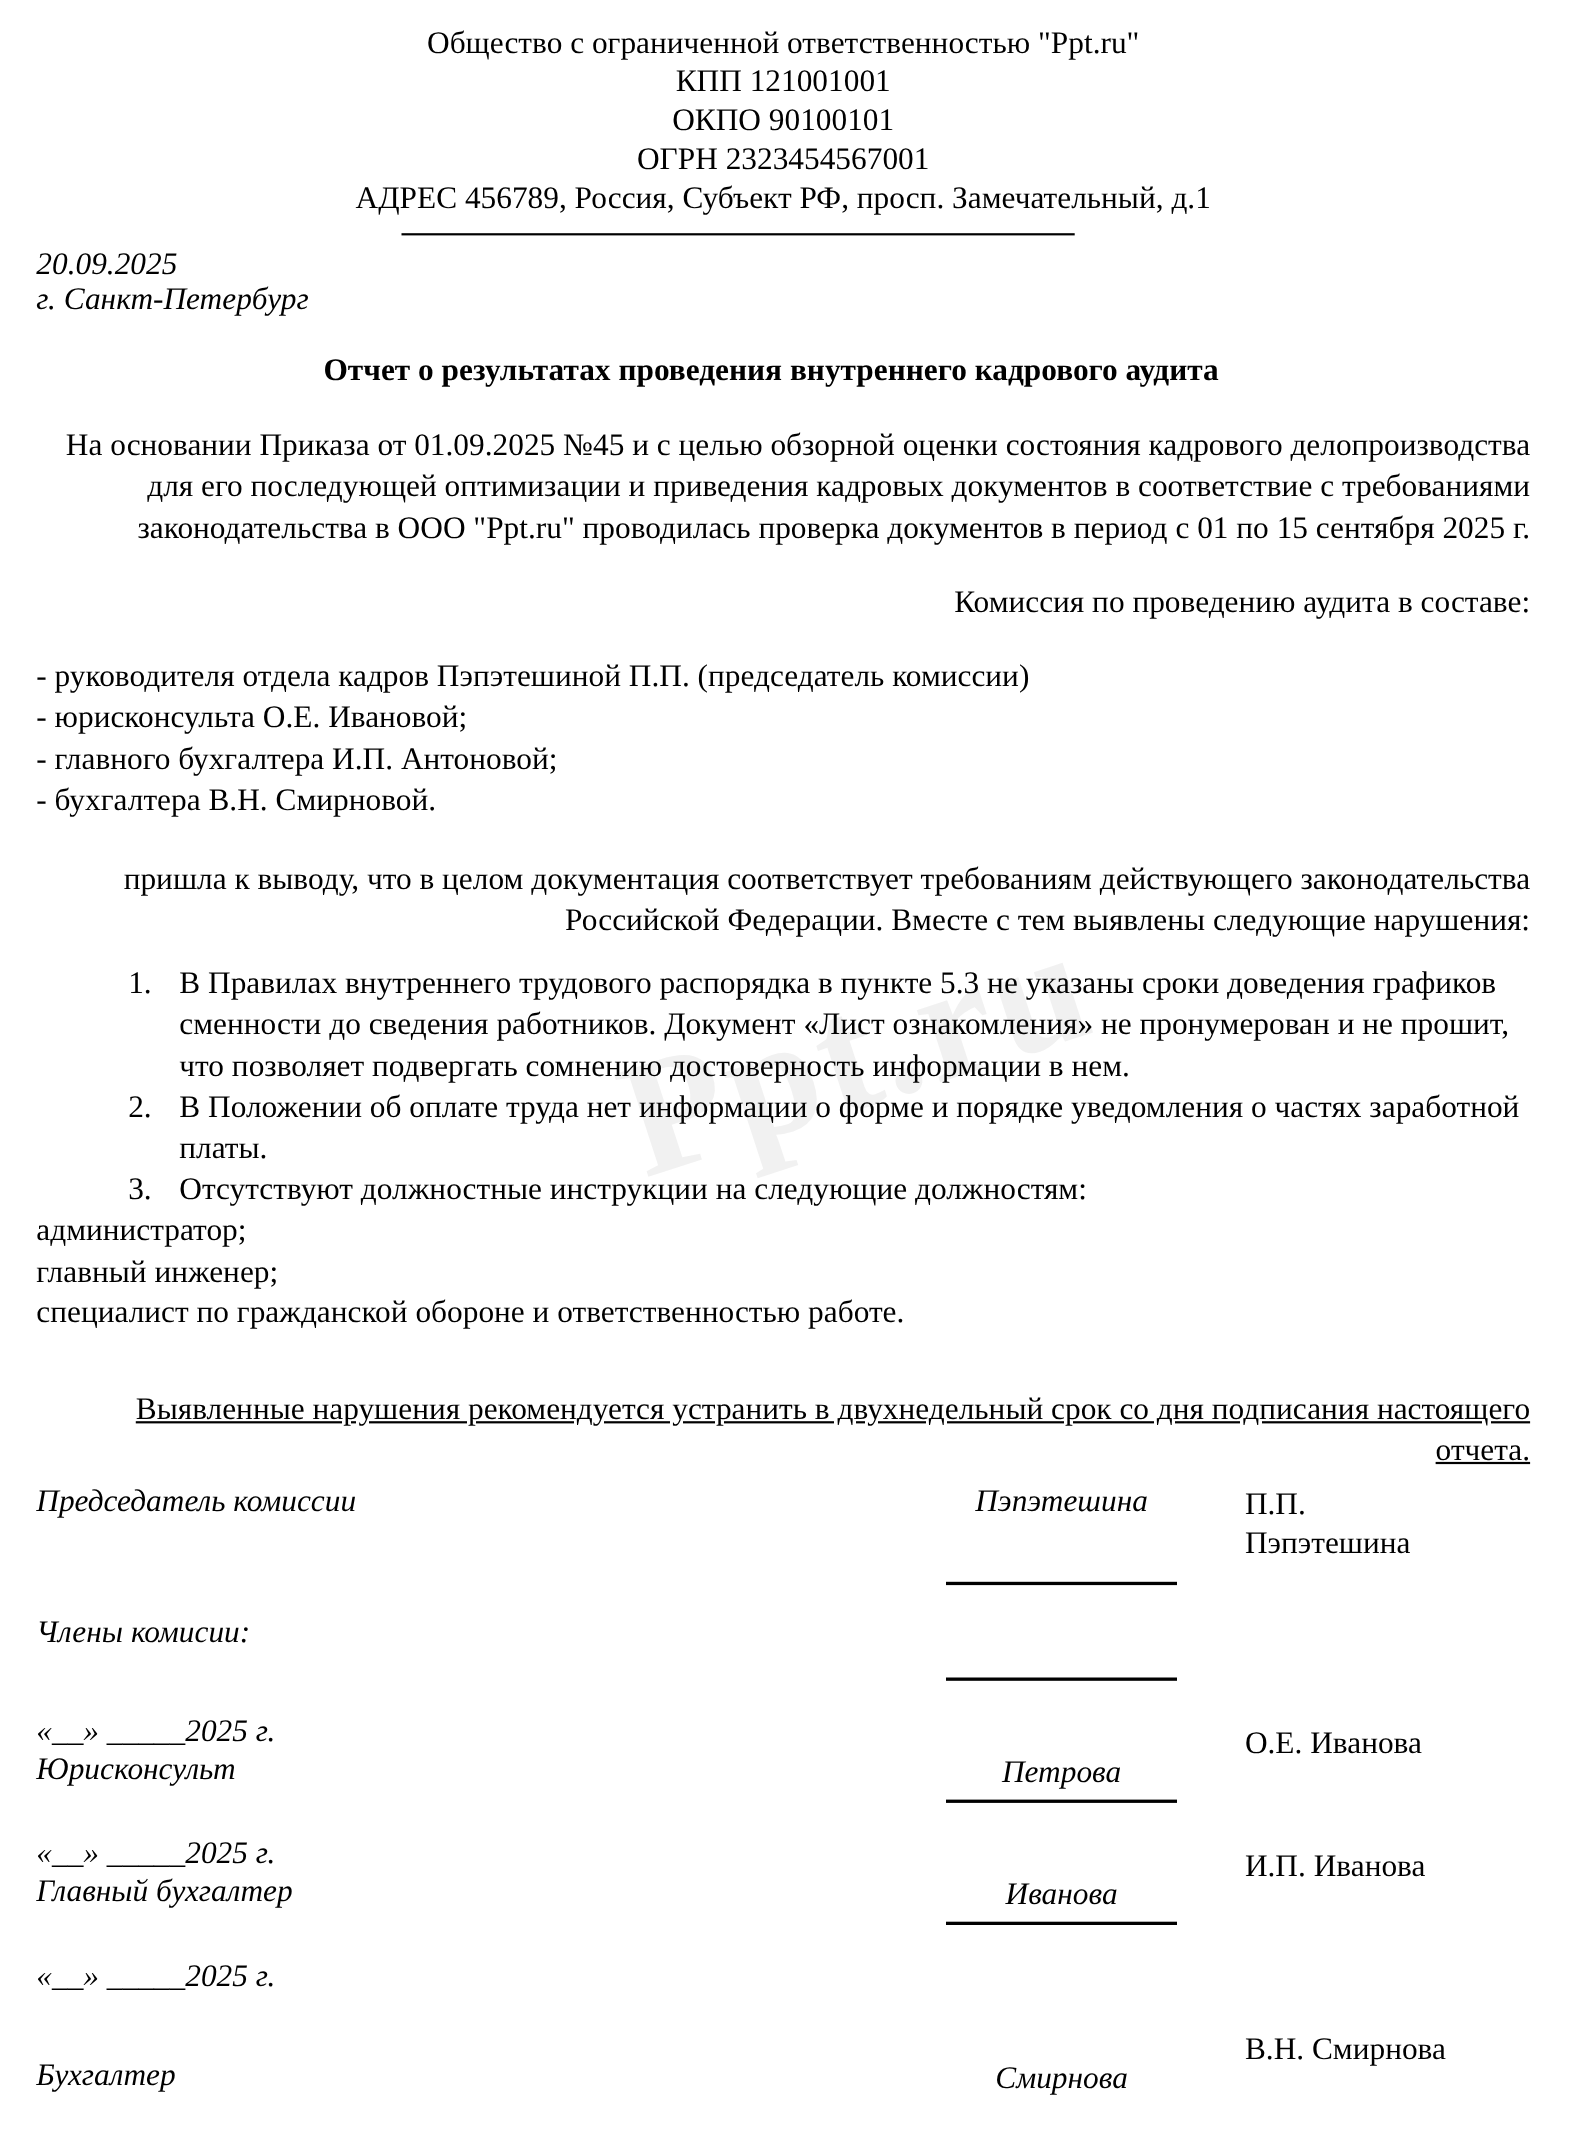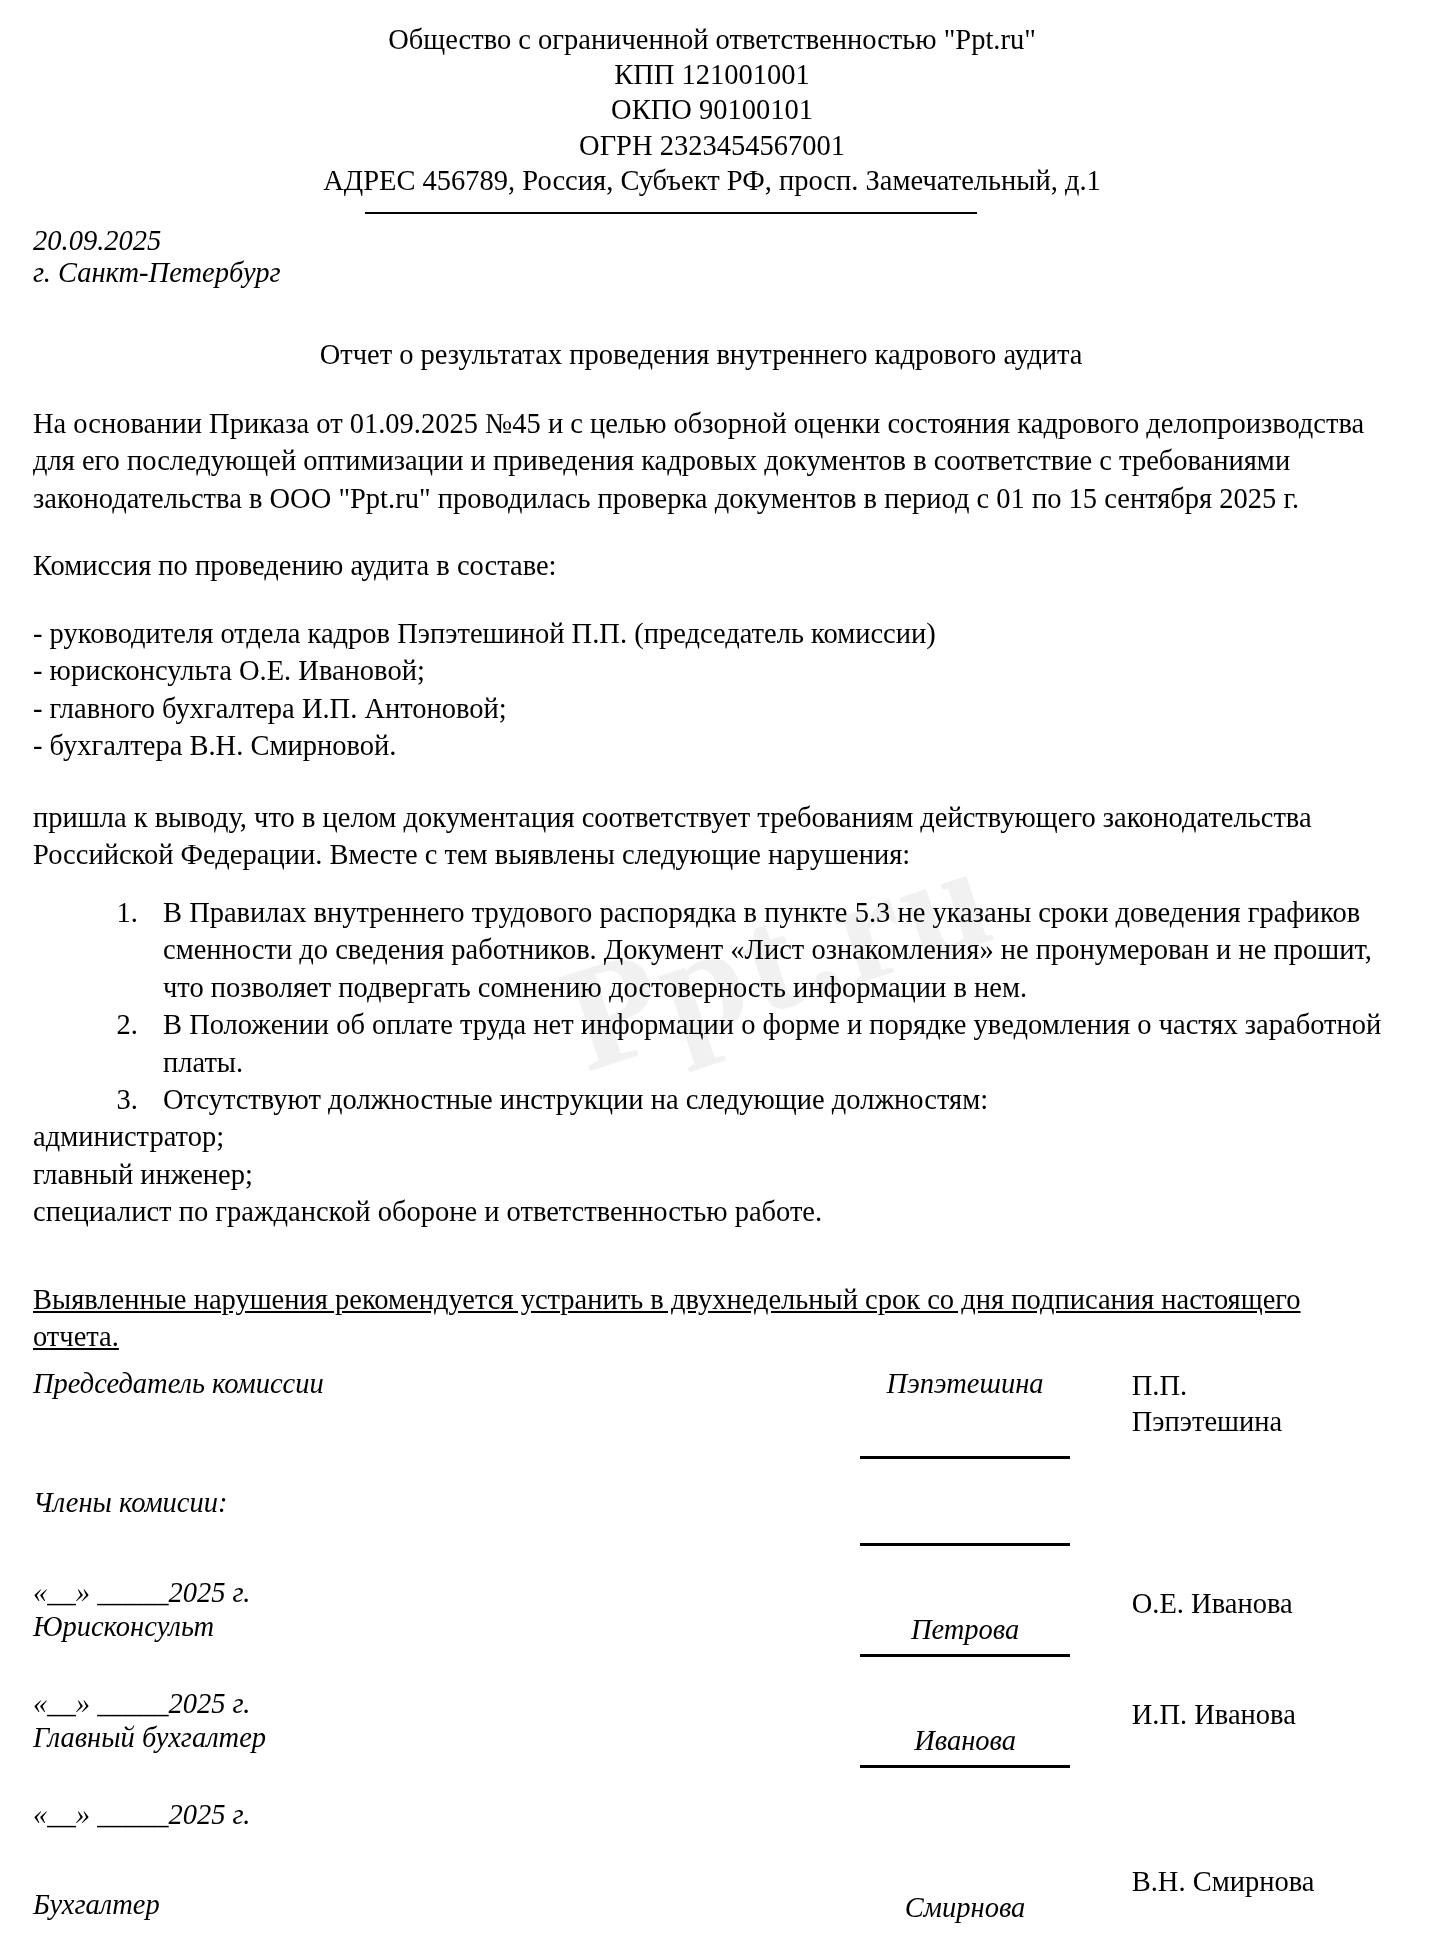--- a/index.html
+++ b/index.html
@@ -60,29 +60,30 @@
     justify-content: space-between;
     align-items: baseline;
     font-style: italic;
     font-size: 28.5px;
     margin-top: 11px;
     flex-direction: column;
   }
   .doc-title {
     text-align: center;
     font-size: 28.5px;
-    margin-top: 50px;
+    margin-top: 32px;
     padding-right: 22px;
+    font-weight: bold;
   }
   
   .para {
     font-size: 28.5px;
     line-height: 1.315;
     margin-top: 34px;
-    text-align: left;
+    text-align: right;
   }
   .para.tight { margin-top: 30px; }
   .dash-list {
     font-size: 28.5px;
     line-height: 1.315;
     margin-top: 30px;
   }
   .dash-list div { white-space: nowrap; }
   .num-list {
     margin: 20px 0 0 0;

